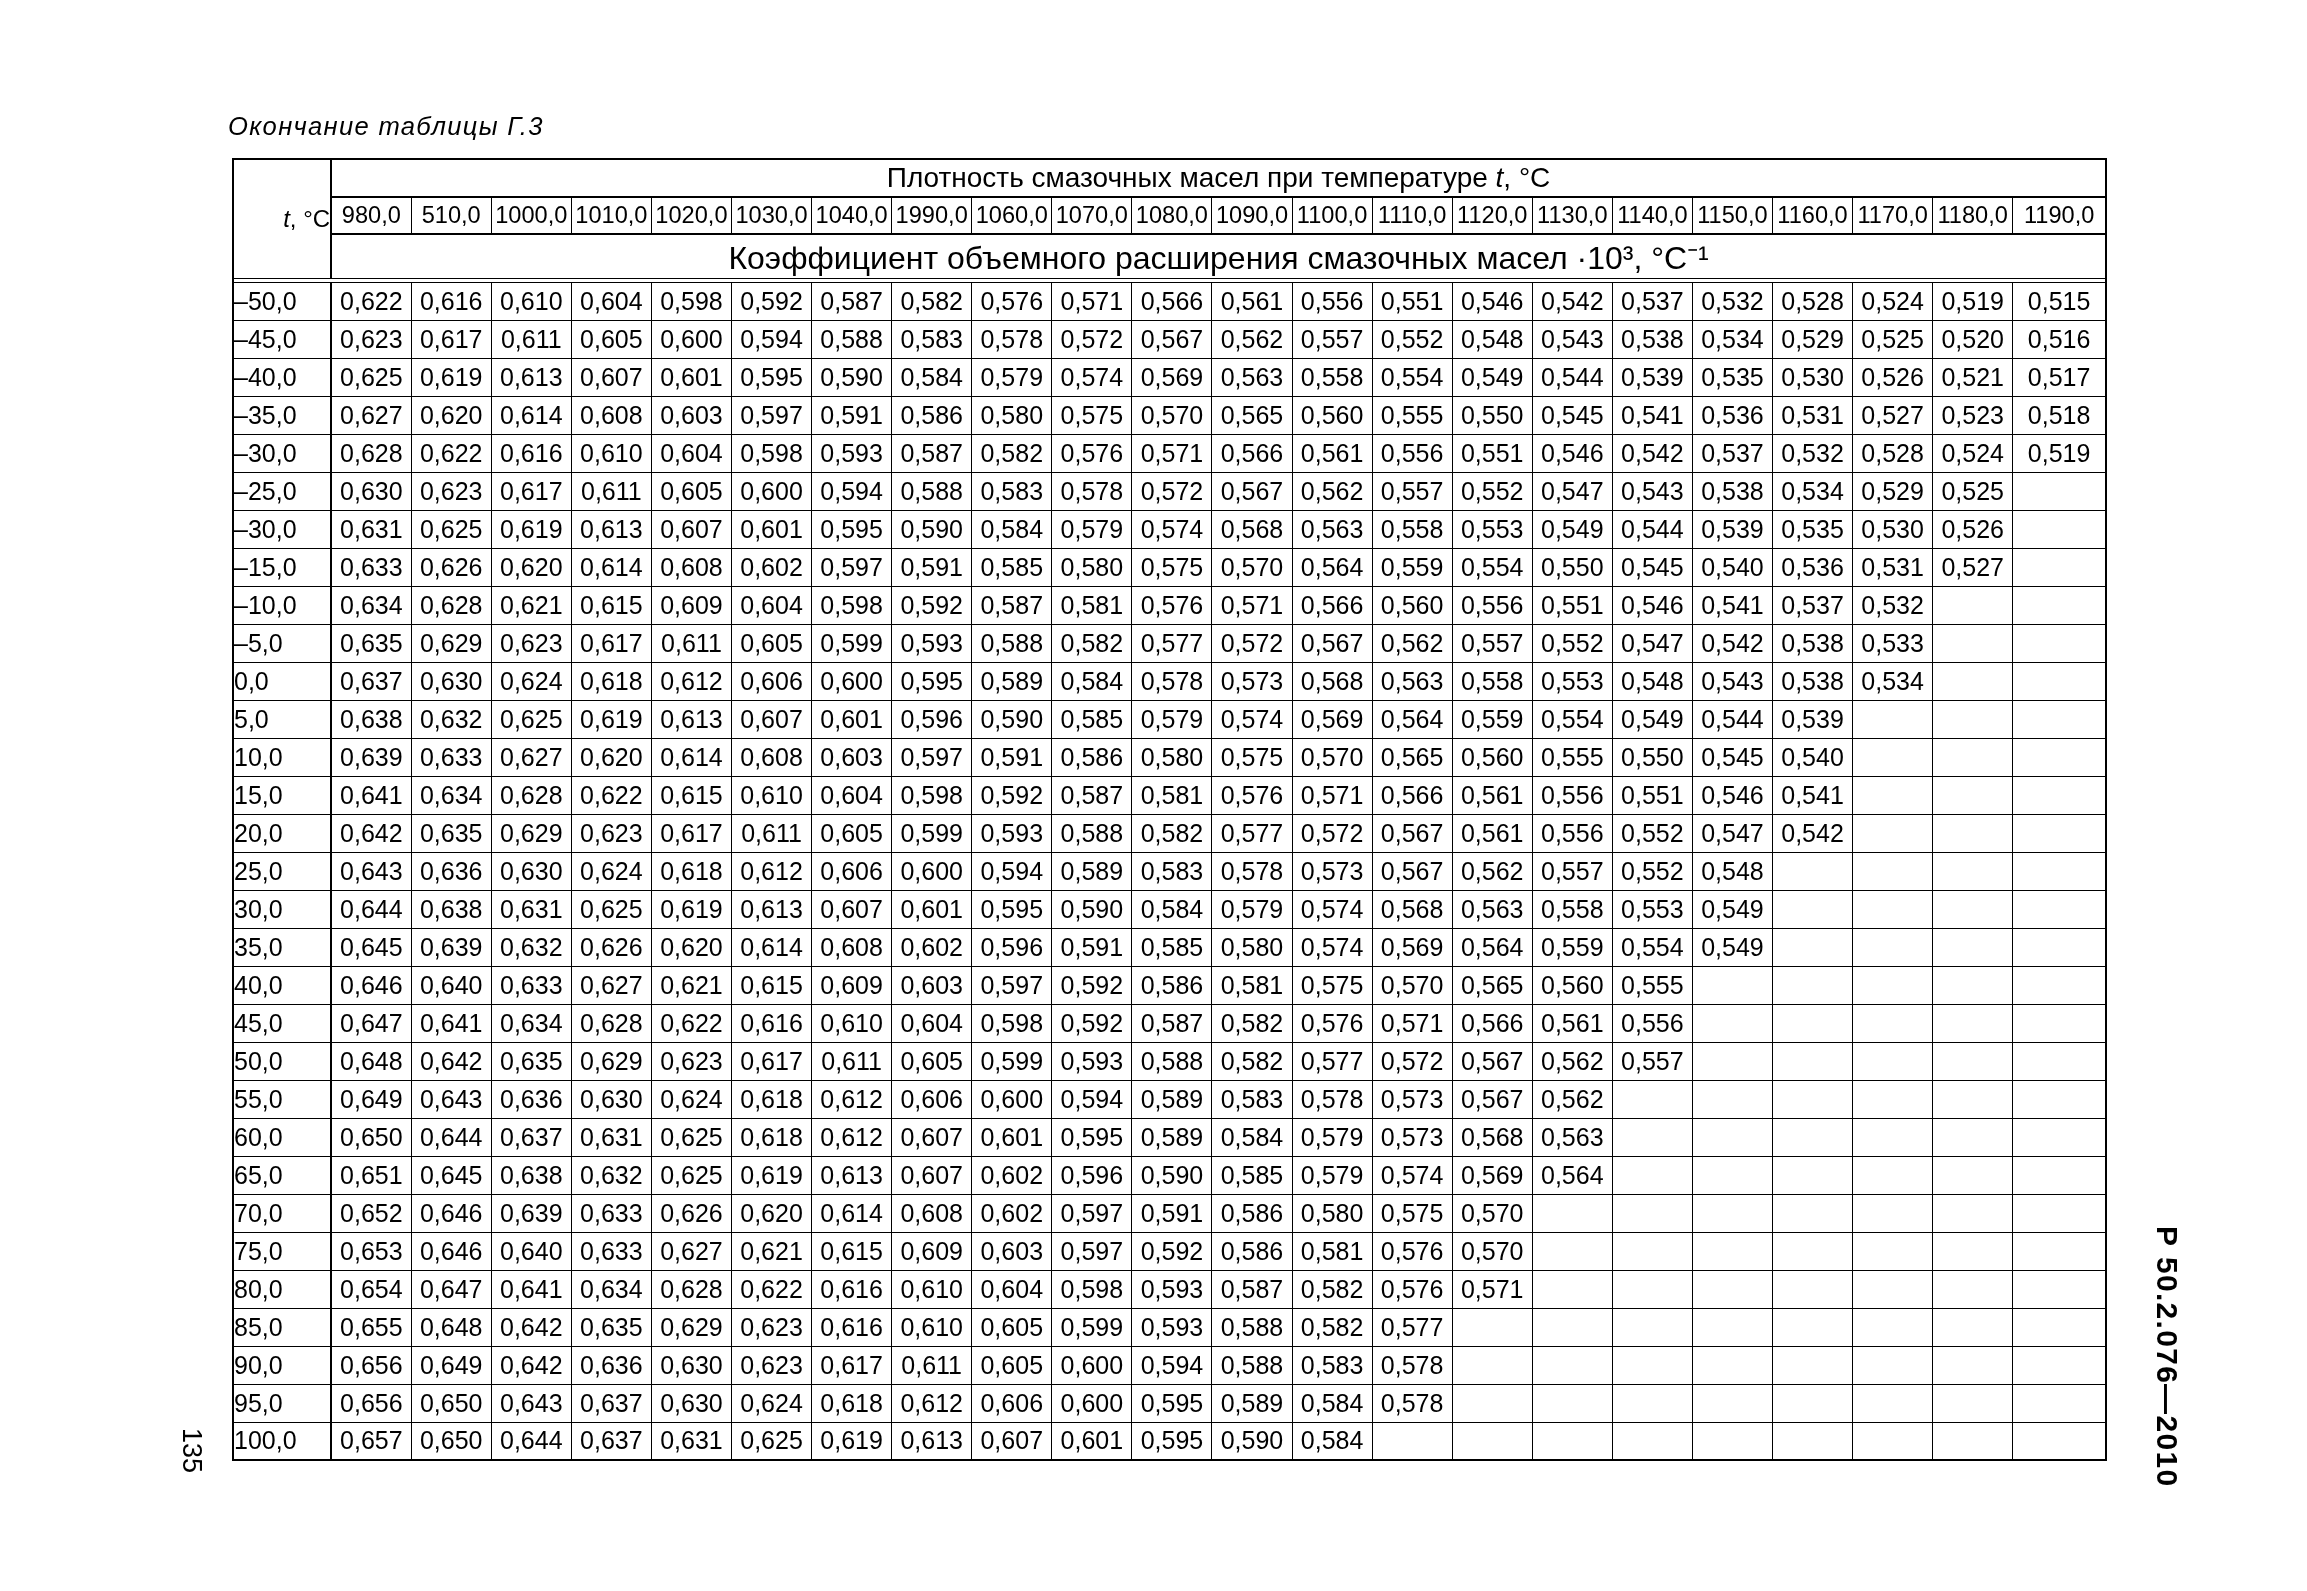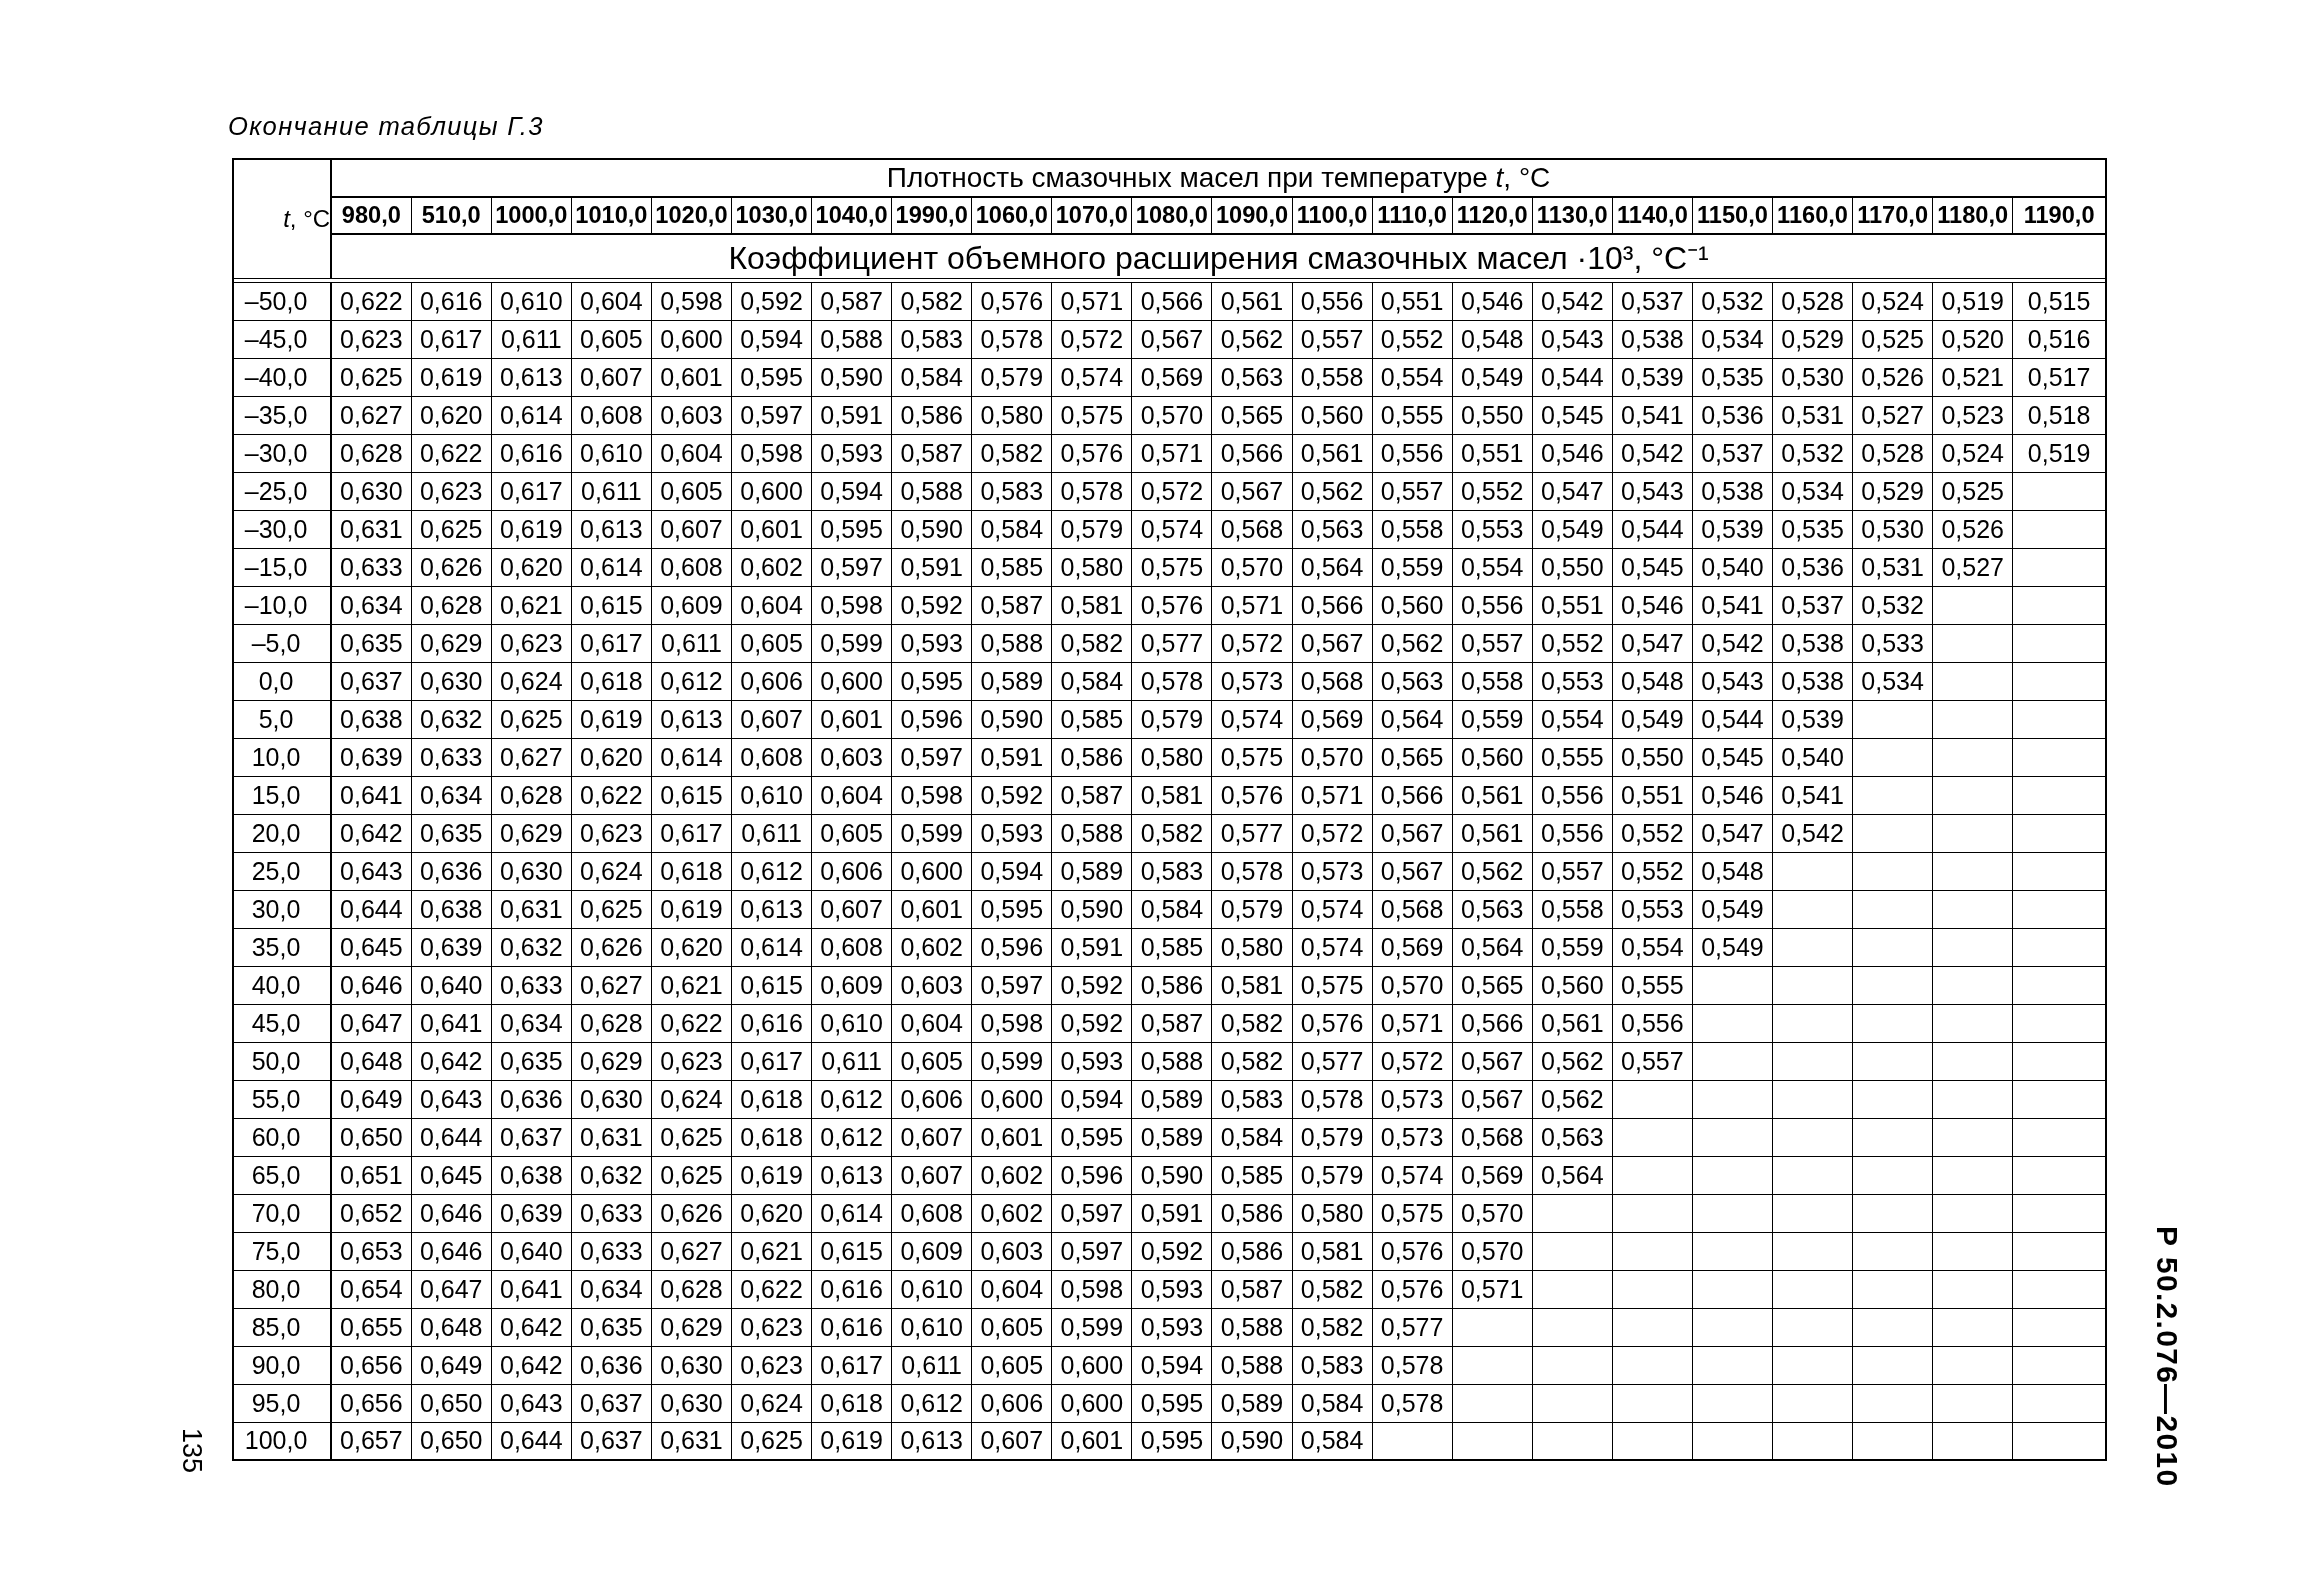--- a/index.html
+++ b/index.html
@@ -41,21 +41,21 @@
   }
   th.corner {
     border-right: 2px solid #000;
     font-weight: normal;
     font-size: 24px;
     vertical-align: middle;
     text-align: right;
   }
   tr.header-numbers-row { height: 37px; }
   tr.header-numbers-row th {
-    font-weight: bold;
+    font-weight: normal;
     font-size: 23.6px;
     text-align: center;
     border-bottom: 2px solid #000;
   }
   tr.header-coef-row { height: 43px; }
   tr.header-coef-row th {
     font-weight: normal;
     font-size: 32px;
     text-align: center;
     border-bottom: 1.3px solid #000;
@@ -67,21 +67,21 @@
     border-bottom: 1.3px solid #000;
     line-height: 0; height: 2.7px;
   }
   tbody tr { height: 38px; }
   tbody td {
     font-size: 25px;
     text-align: center;
     vertical-align: middle;
   }
   tbody td.tcol {
-    text-align: center;
+    text-align: left;
     padding-right: 12px;
     border-right: 2px solid #000;
   }
   .v-label {
     position: absolute;
     writing-mode: vertical-rl;
     white-space: nowrap;
   }
   .page-number { left: 176px; top: 1428px; font-size: 27px; }
   .doc-number  { left: 2150px; top: 1226px; font-size: 30px; font-weight: bold; letter-spacing: 1.3px; }

